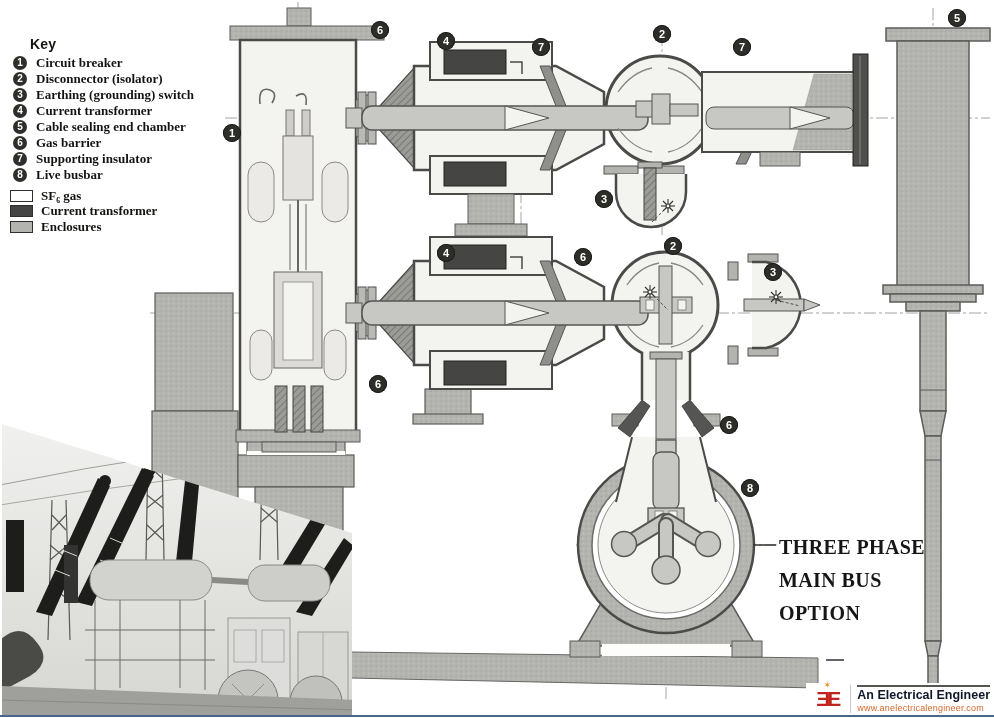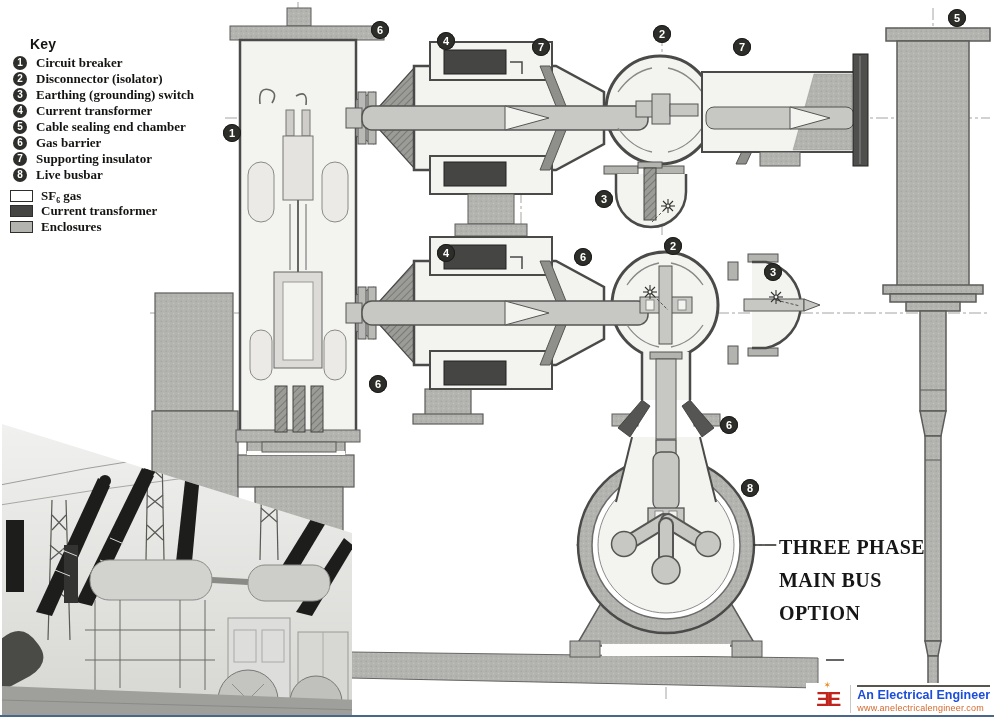--- a/index.html
+++ b/index.html
@@ -35,21 +35,21 @@
   
   .brand{position:absolute;right:2px;bottom:3px;display:flex;align-items:center;gap:6px;
          background:#fff;padding:1px 2px 1px 4px;}
   .brand-mark{position:relative;width:34px;height:30px;text-align:center;}
   .brand-mark .letters{font-size:21px;font-weight:800;color:#c0241c;letter-spacing:-3px;
                        line-height:30px;text-align:right;}
   .brand-mark .spark{position:absolute;left:50%;top:-4px;transform:translateX(-50%);
                      font-size:9px;color:#e78a1f;}
   .brand-sep{width:1px;height:28px;background:#c9c9c6;}
   .brand-text{display:flex;flex-direction:column;}
-  .brand-name{font-size:12.5px;font-weight:700;color:#1d4ed8;border-top:2px solid #56564e;
+  .brand-name{font-size:12.5px;font-weight:700;color:#0f172a;border-top:2px solid #56564e;
               padding-top:1px;line-height:15px;white-space:nowrap;}
   .brand-url{font-size:9px;color:#d4682b;line-height:11px;letter-spacing:.2px;}
 
   .bottom-rule{position:absolute;left:0;right:0;bottom:1px;height:2px;background:#48678b;}
 </style>
 </head>
 <body>
 
 <div class="stage">
 

